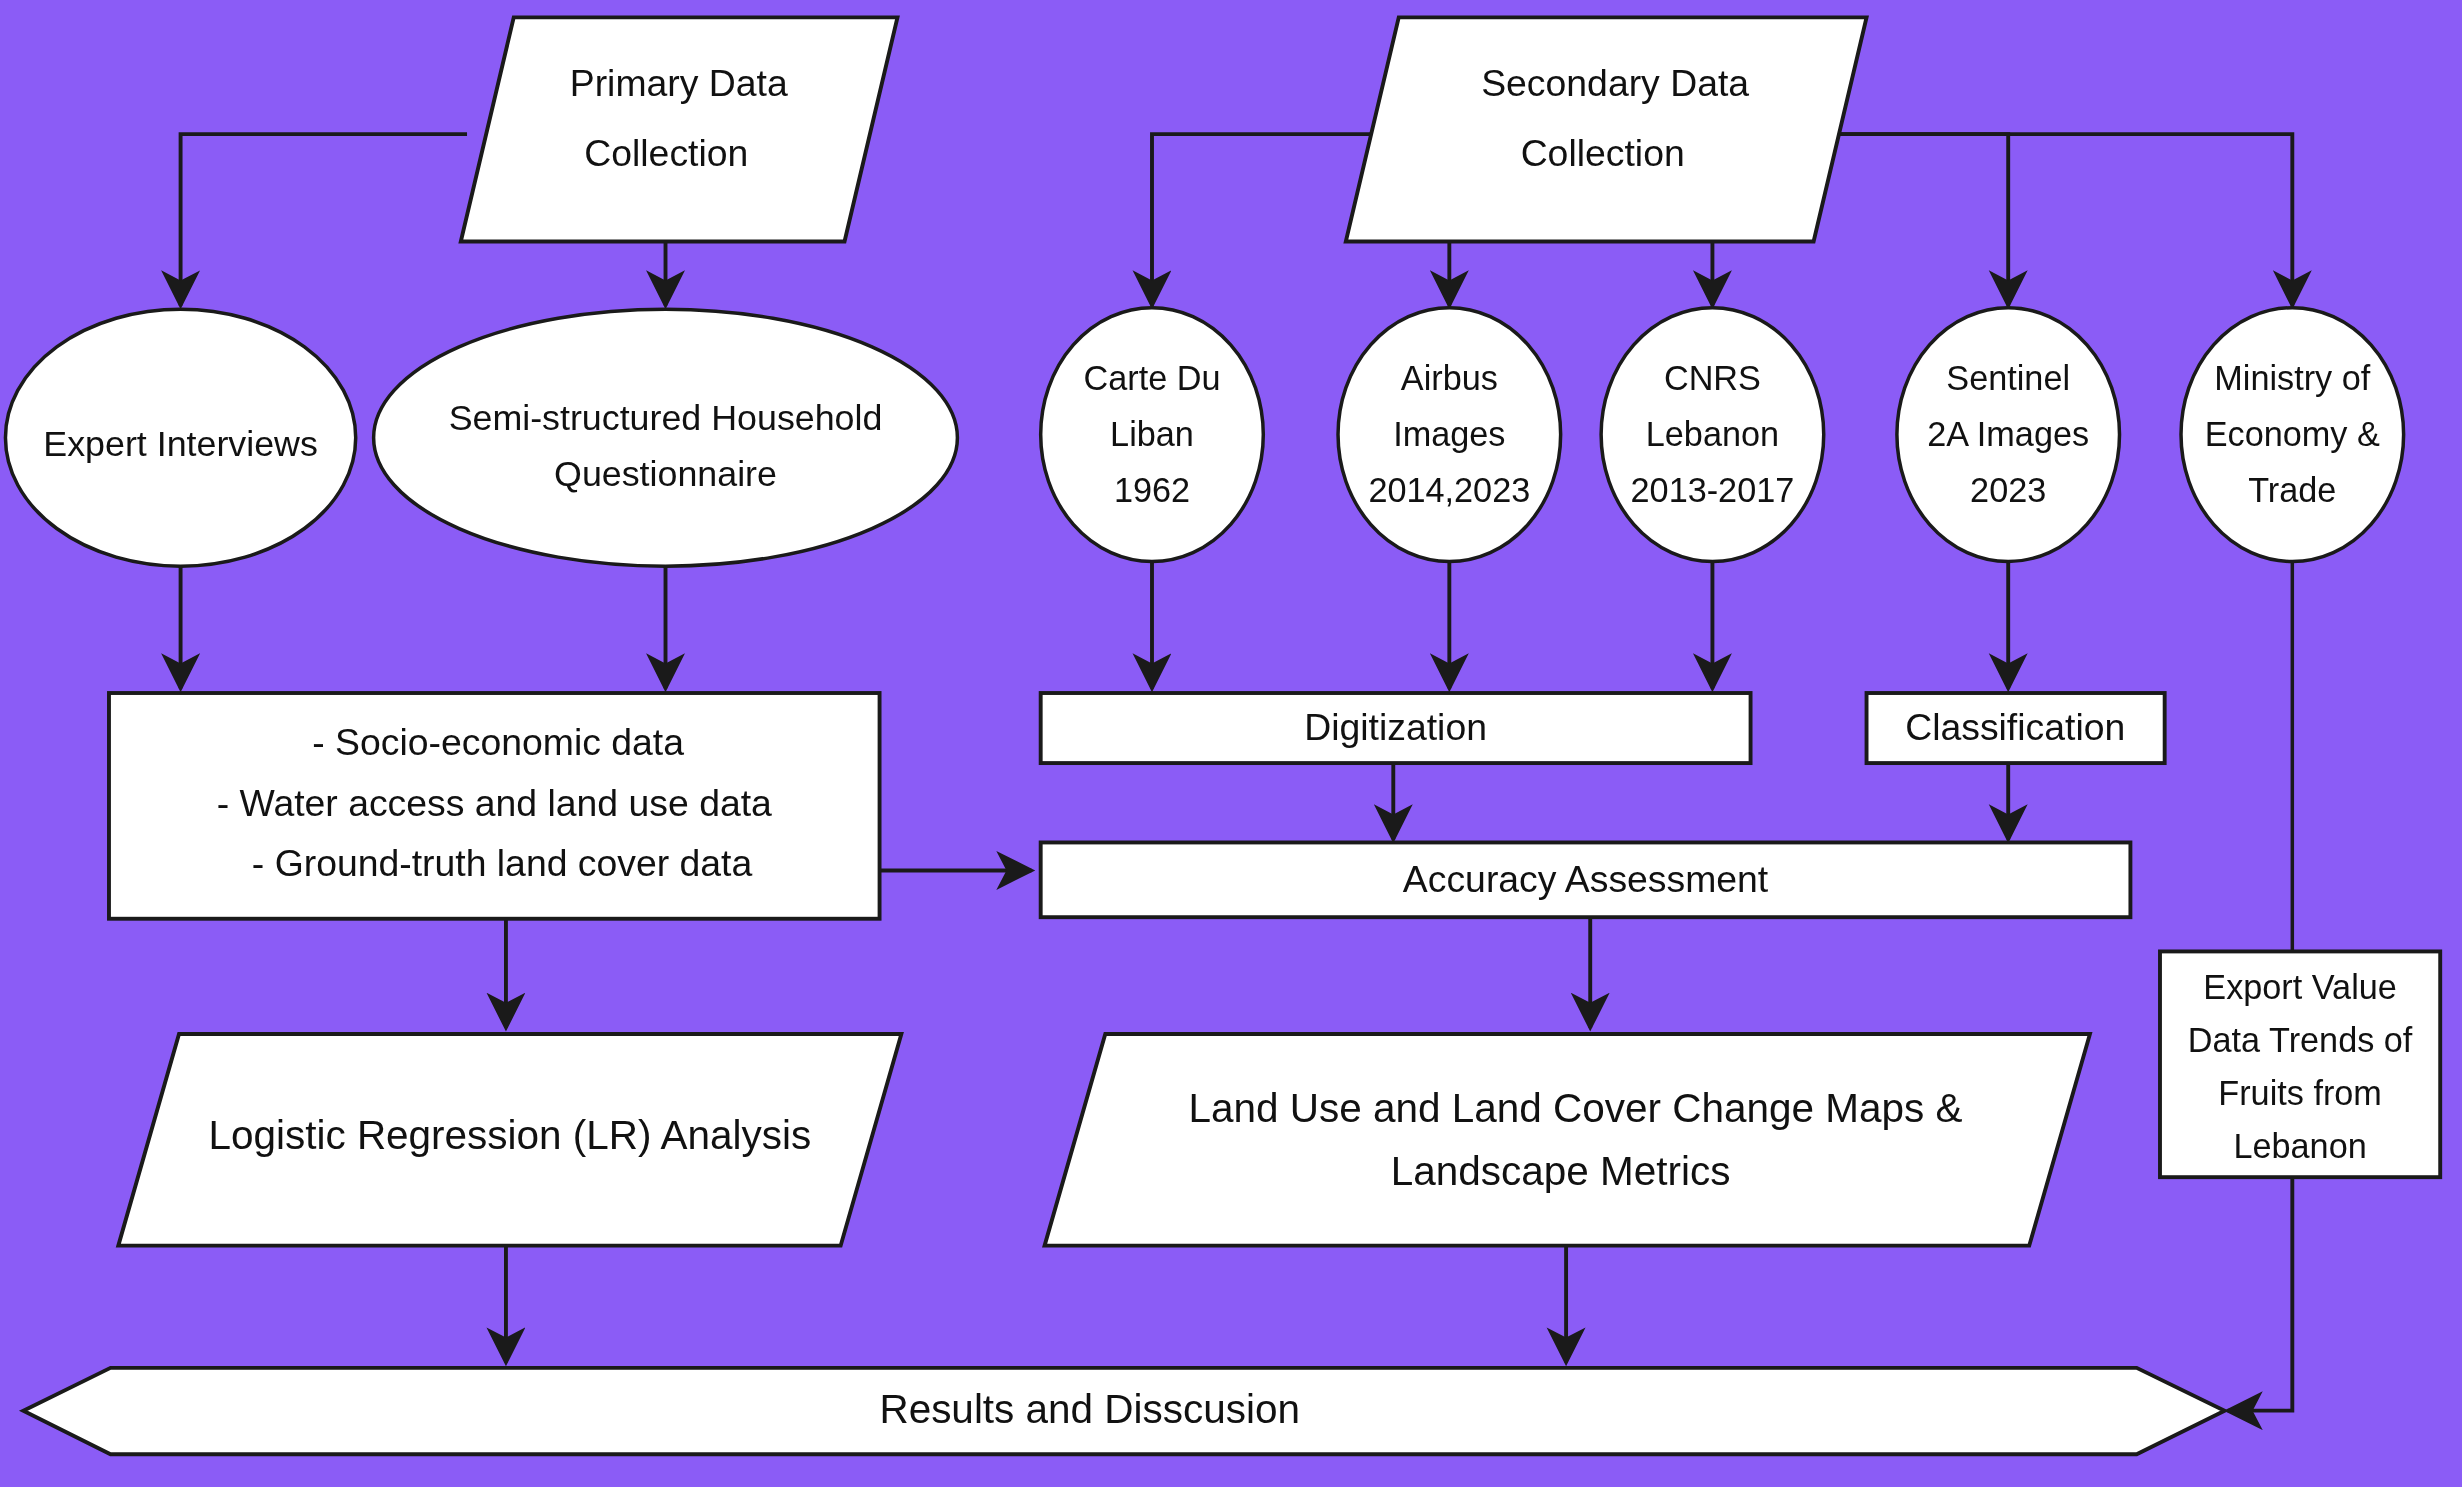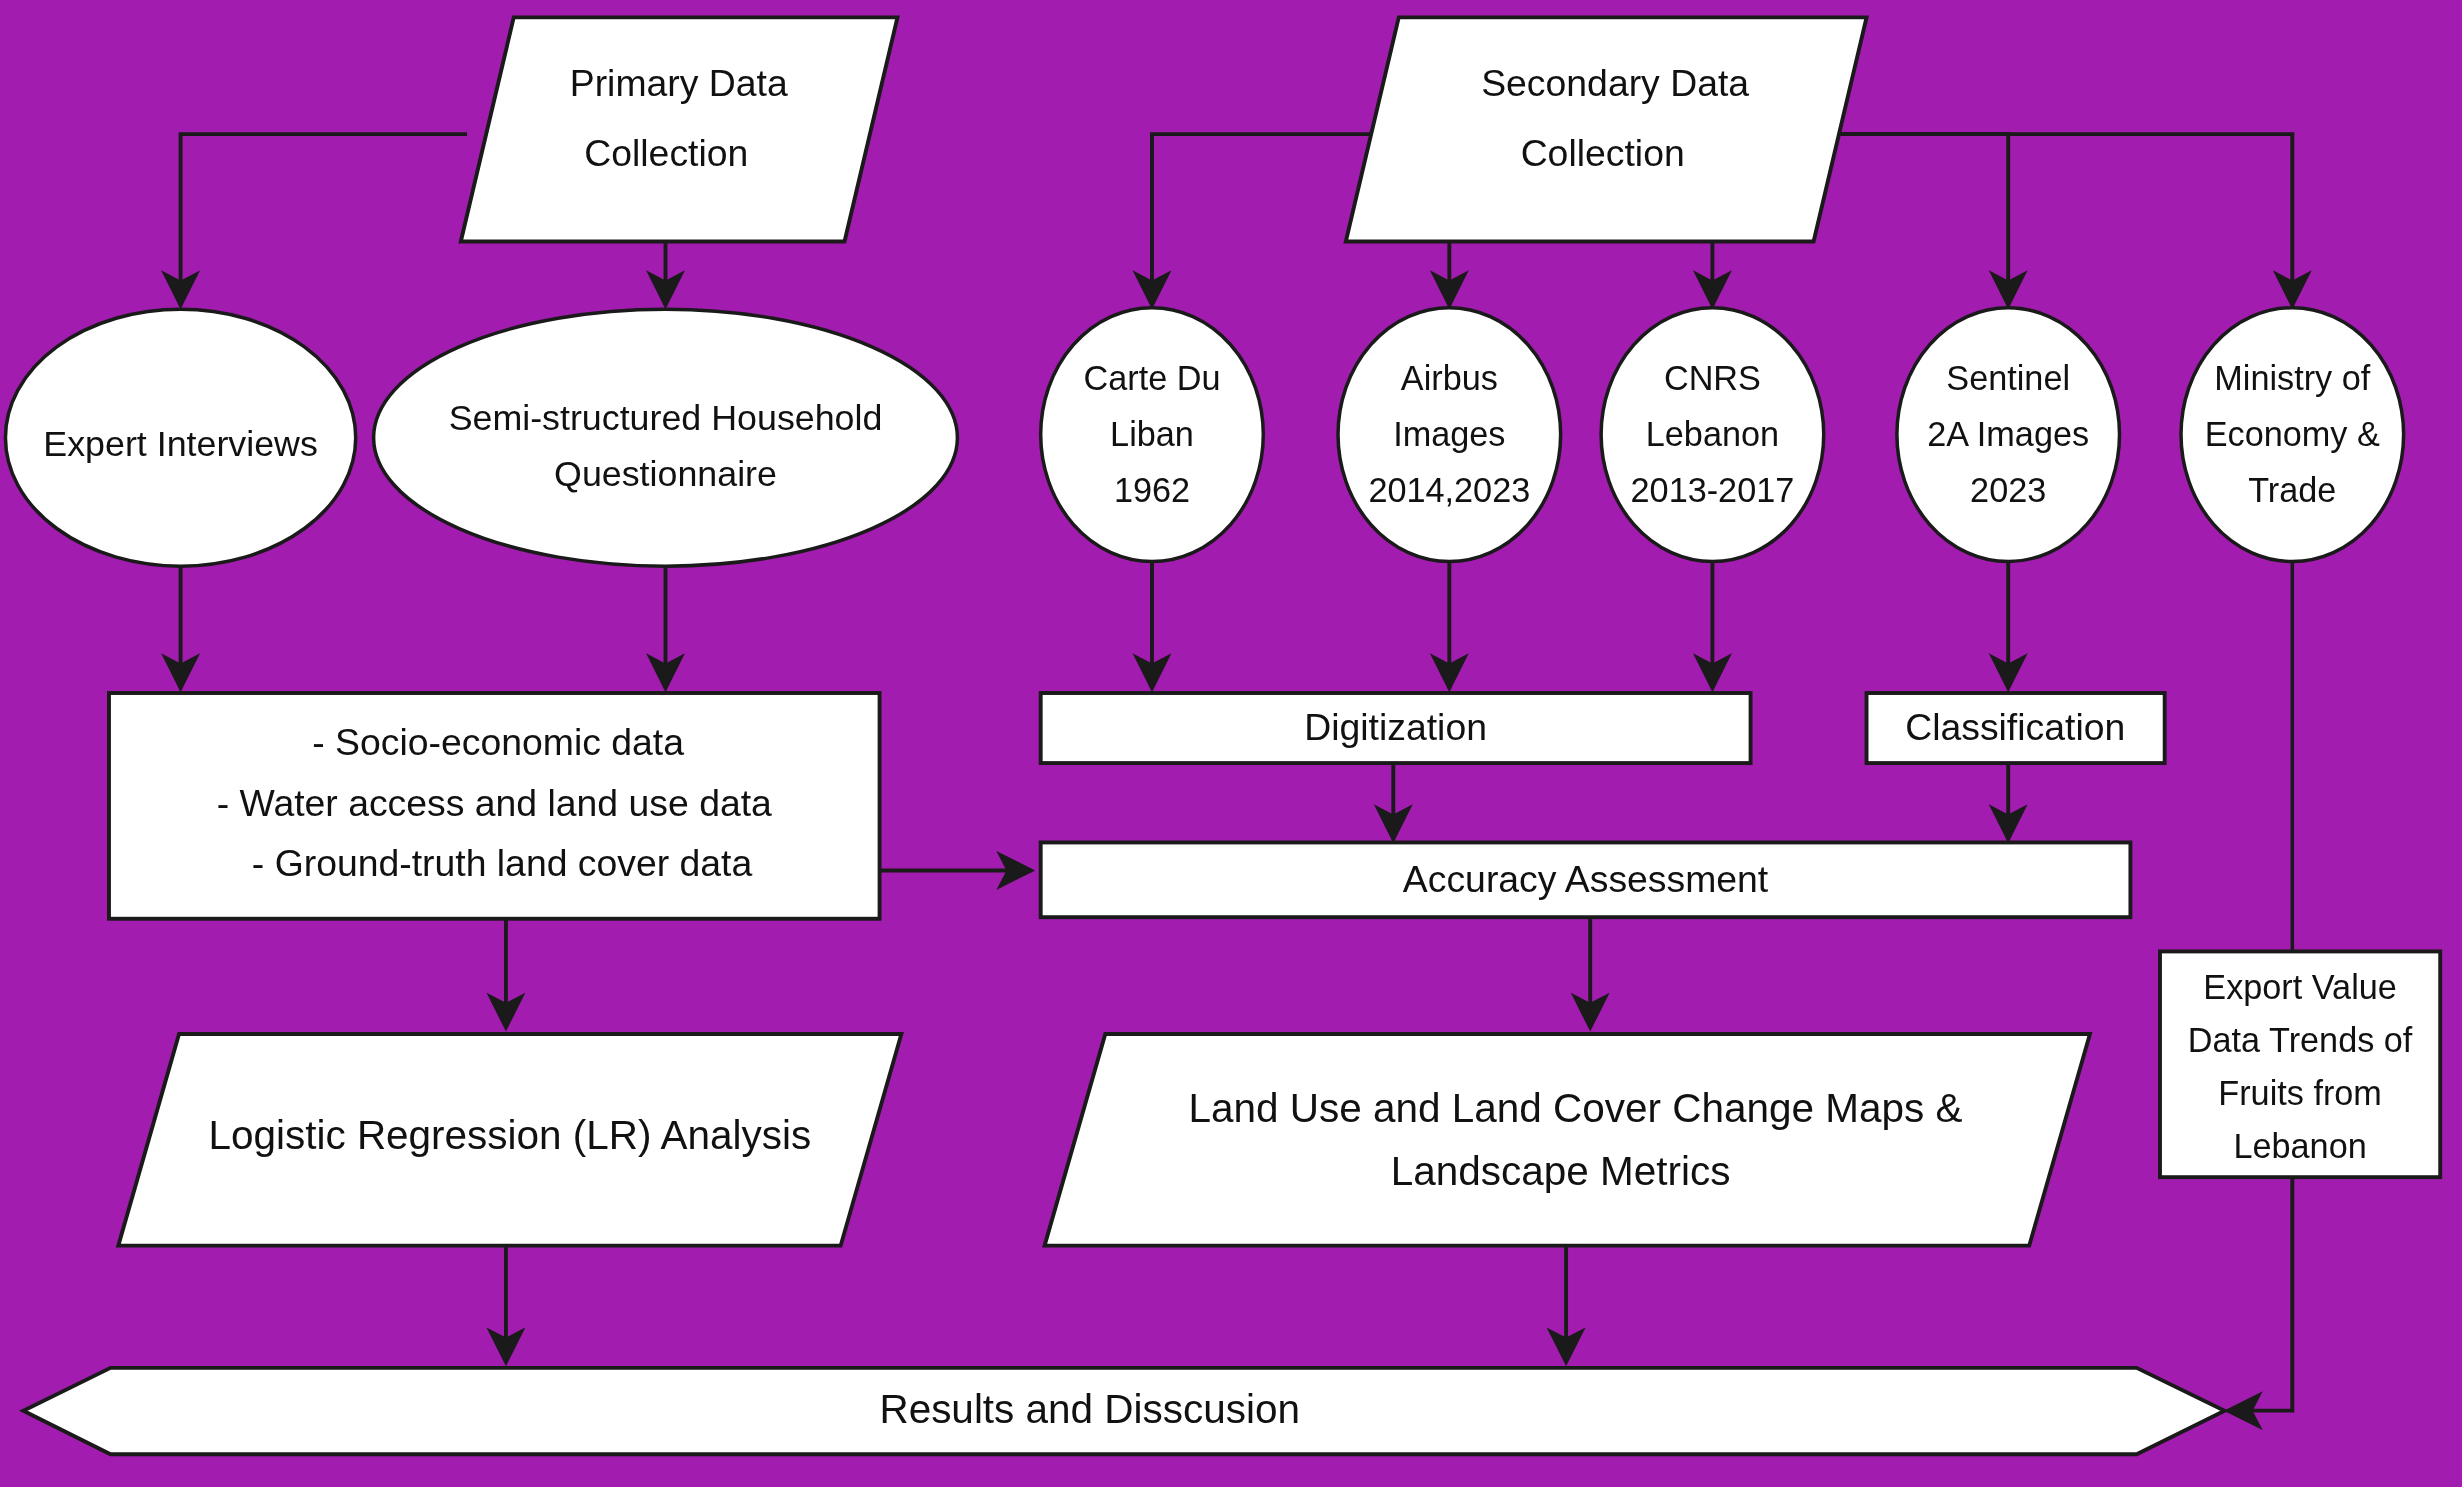--- a/index.html
+++ b/index.html
@@ -10,21 +10,21 @@
   body {
     width: 2462px;
     height: 1488px;
     font-family: "Liberation Sans", sans-serif;
     overflow: hidden;
   }
   #flowchart-root {
     position: relative;
     width: 2462px;
     height: 1488px;
-    background: #a21caf;
+    background: #8b5cf6;
   }
   svg#diagram {
     display: block;
     width: 2462px;
     height: 1488px;
   }
   .node-shape {
     fill: #ffffff;
     stroke: #1a1a1a;
     stroke-width: 5;

